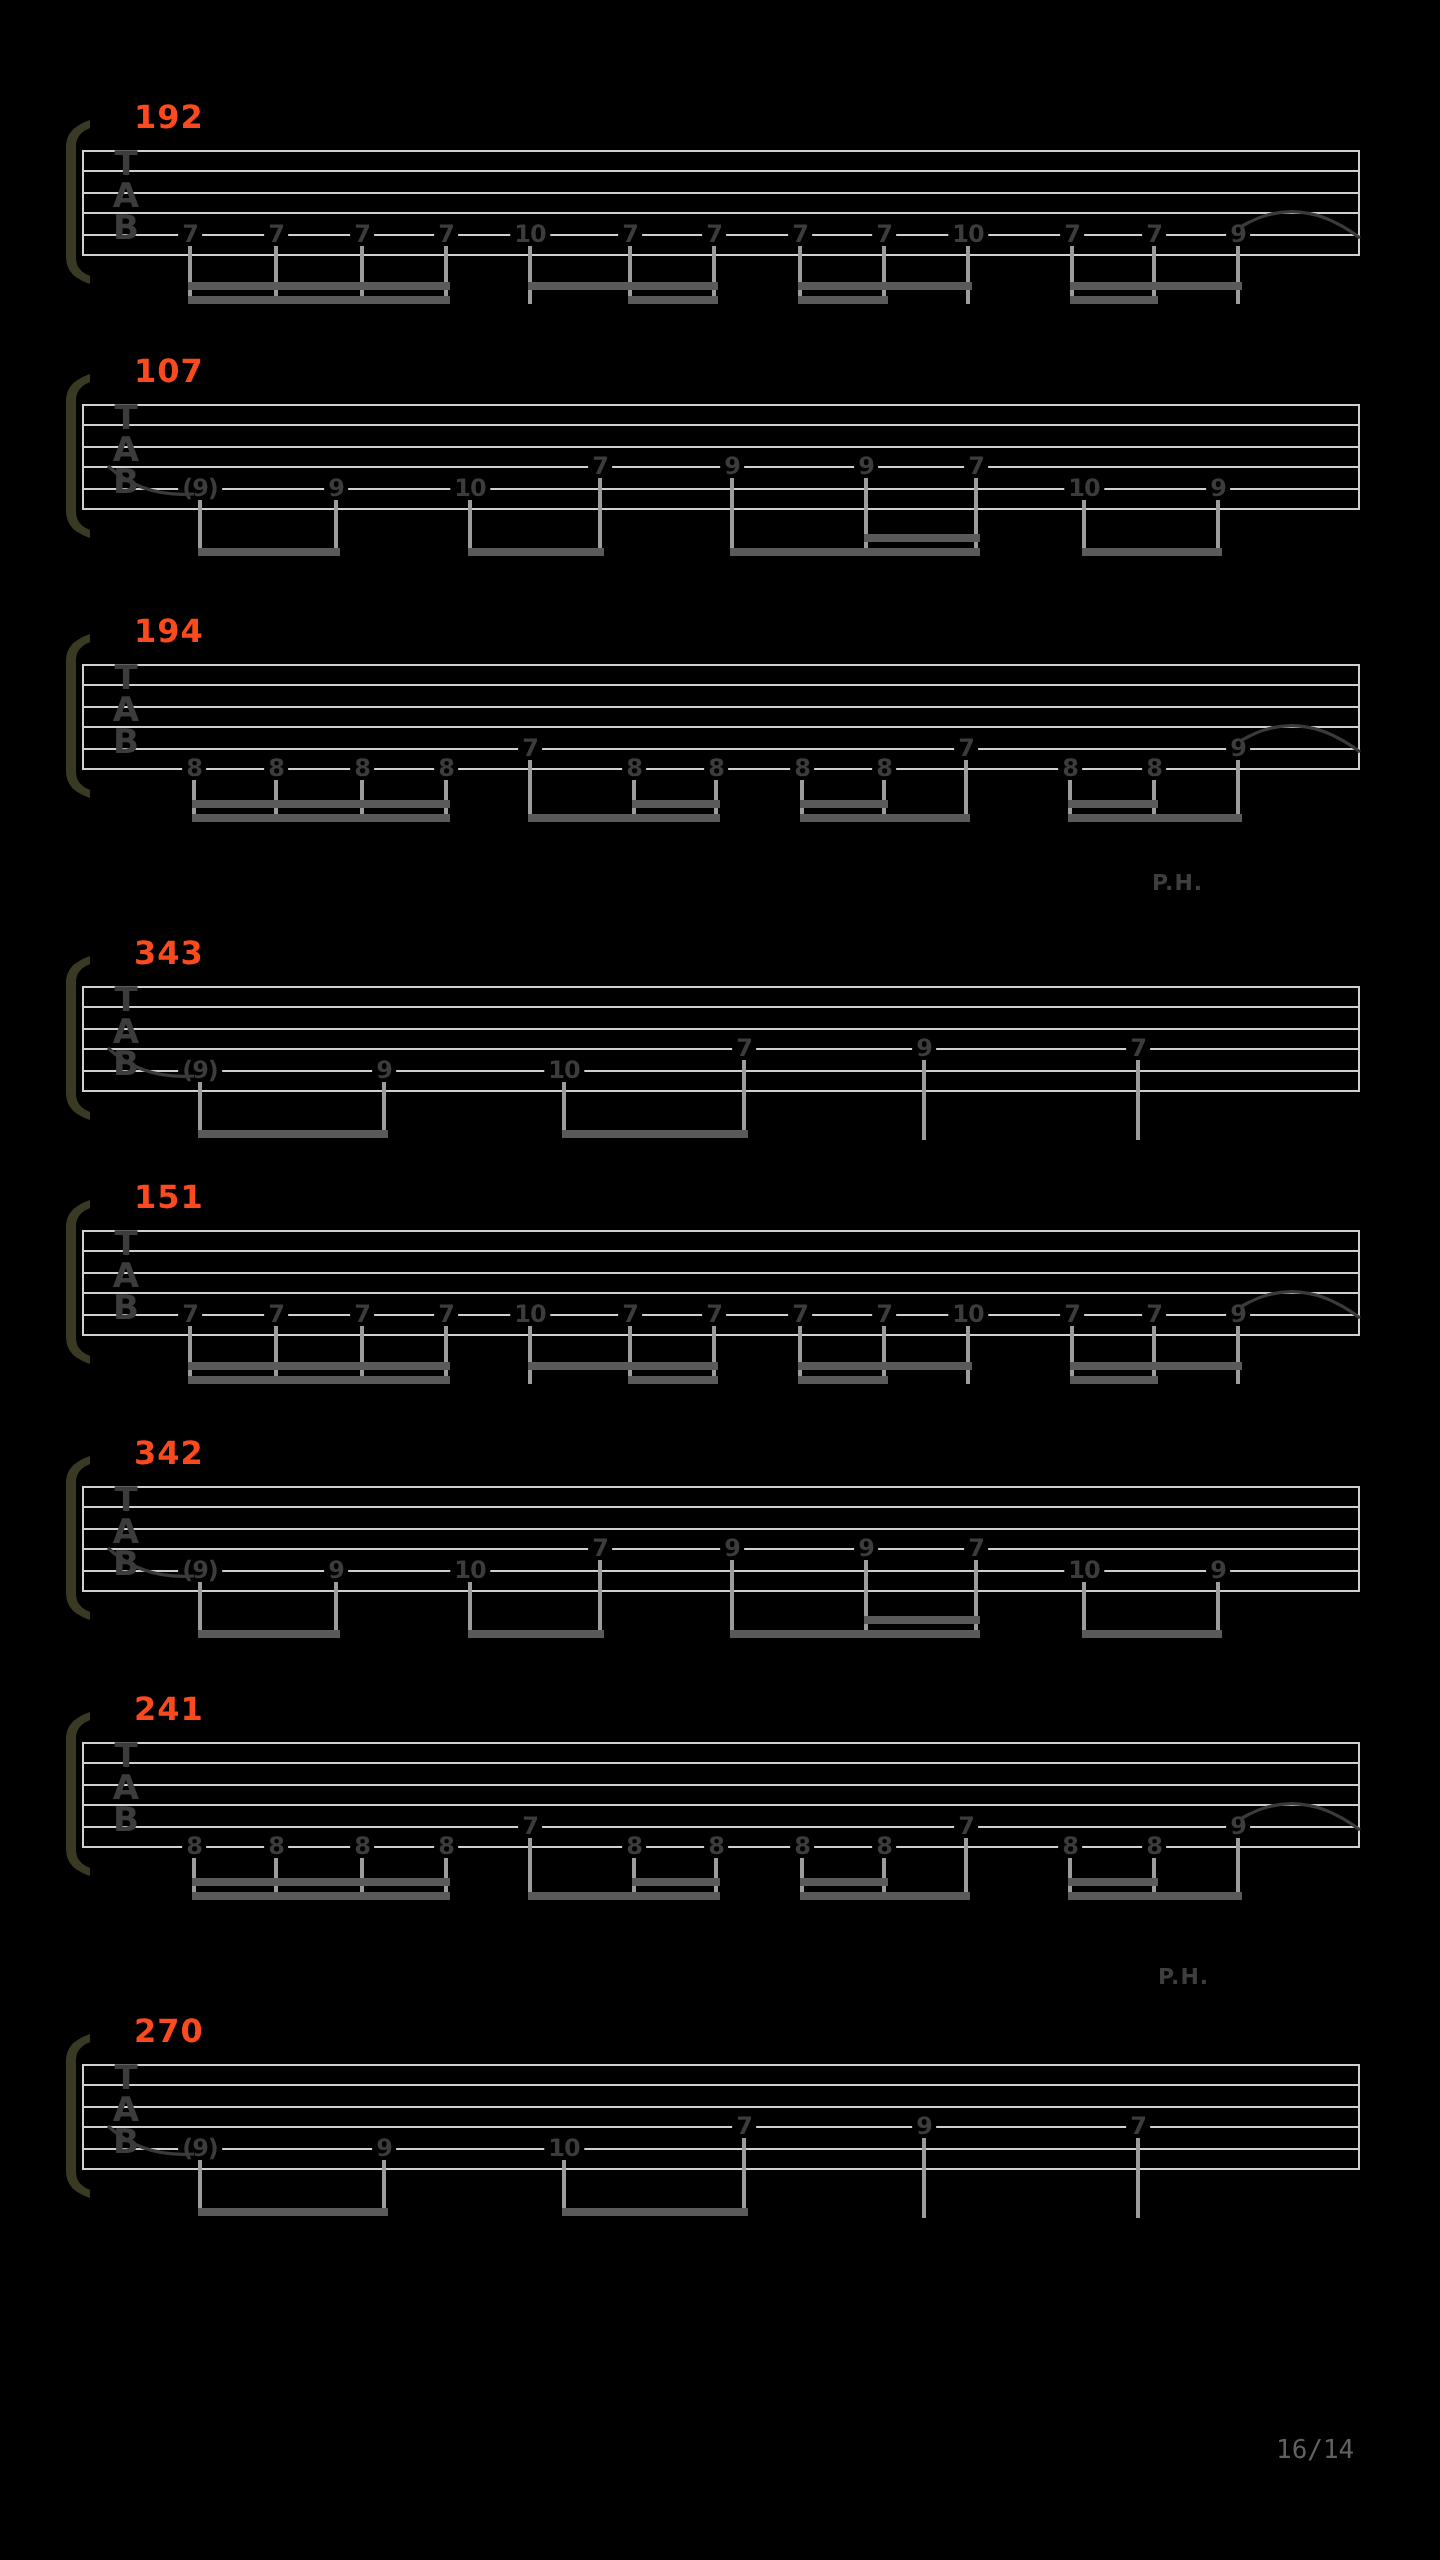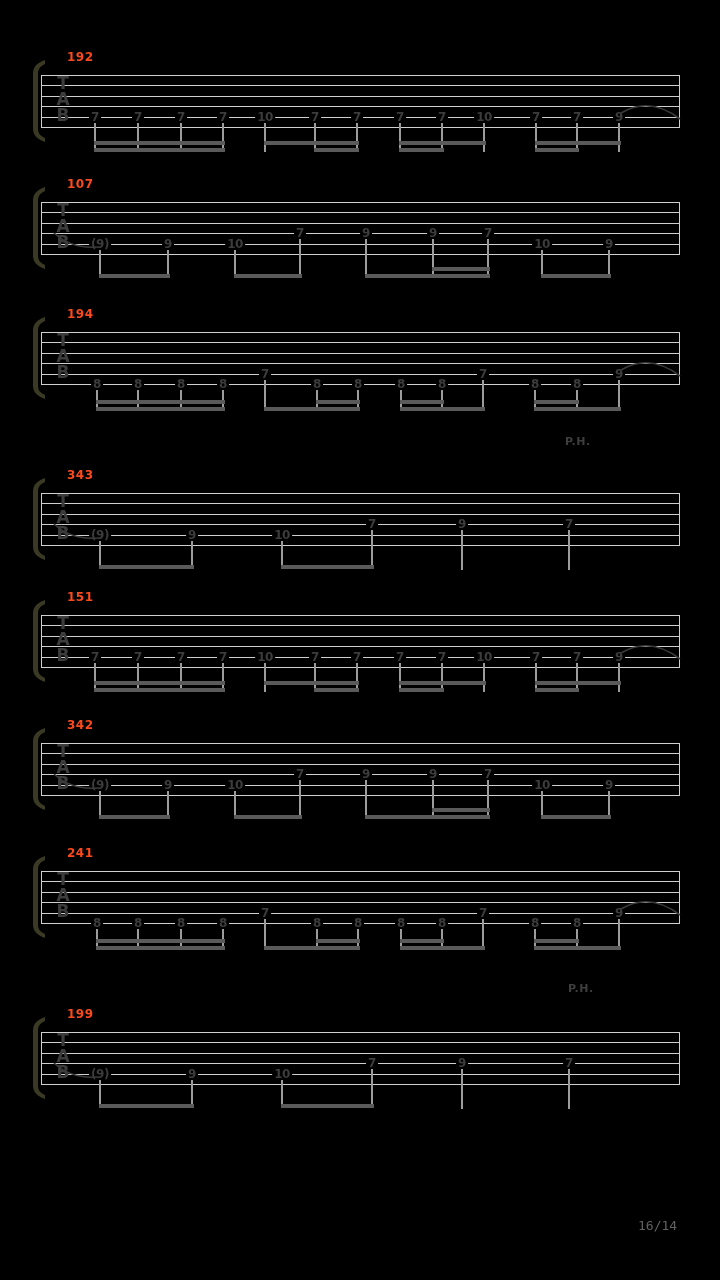--- a/index.html
+++ b/index.html
@@ -5,25 +5,25 @@
   html,body{margin:0;padding:0;background:#000;}
   .page{position:relative;width:720px;height:1280px;overflow:hidden;
         background:var(--bg,#000);font-family:"DejaVu Sans",sans-serif;}
   .staff{position:absolute;left:0;width:720px;height:0;}
   .line{position:absolute;left:41px;width:639px;height:1px;background:var(--line);}
   .barline{position:absolute;width:1px;background:var(--line);}
   .fret{position:absolute;transform:translate(-50%,-50%);font-size:12px;font-weight:bold;
         color:var(--fret);background:var(--bg);padding:0 2px;line-height:1;letter-spacing:-0.5px;white-space:nowrap;}
   .stem{position:absolute;width:2px;background:var(--stem);}
   .beam{position:absolute;height:4px;background:var(--beam);}
-  .mnum{position:absolute;left:67px;top:-24px;font-size:12px;font-weight:bold;
+  .mnum{position:absolute;left:67px;top:-24px;font-size:16px;font-weight:bold;
         color:var(--accent);line-height:1;letter-spacing:0.5px;}
   .clef{position:absolute;left:63px;transform:translate(-50%,-50%);font-size:17px;
         font-weight:bold;color:var(--clef);line-height:1;}
-  .ann{position:absolute;font-size:11px;font-weight:bold;color:var(--ann);line-height:1;letter-spacing:0.5px;}
+  .ann{position:absolute;font-size:11px;font-weight:bold;color:var(--ann);line-height:1;letter-spacing:0.5px;margin-left:11px;}
   .pageno{position:absolute;left:638px;top:1219px;font-size:13px;color:var(--pageno);
           font-family:"DejaVu Sans Mono",monospace;line-height:1;}
   svg.tie,svg.bracket{position:absolute;overflow:visible;}
 </style>
 </head>
 <body>
 
 <div class="page" style="--bg: #000000; --line: #cfcfcf; --fret: #3c3c3c; --stem: #9c9c9c; --beam: #5a5a5a; --accent: #fb4a1d; --clef: #3c3c3c; --ann: #3e3e3e; --pageno: #616161;">
   <div>
       <div class="staff" style="top: 75px;">
@@ -358,21 +358,21 @@
         <div class="fret" style="left: 483px; top: 41.6px;">7</div>
         <div class="fret" style="left: 535px; top: 52px;">8</div>
         <div class="fret" style="left: 577px; top: 52px;">8</div>
         <div class="fret" style="left: 619px; top: 41.6px;">9</div>
         <svg class="tie" viewBox="0 0 64 28" style="left: 618px; top: 20px; width: 64px; height: 28px;">
           <path d="M3,18 Q32,1 62,24" stroke="#3a3a3a" stroke-width="1.6" fill="none"></path>
         </svg>
         <div class="ann" style="left: 568px; top: 112px;">P.H.</div>
       </div>
       <div class="staff" style="top: 1032px;">
-        <div class="mnum">199</div>
+        <div class="mnum">270</div>
         <svg class="bracket" viewBox="0 0 18 88" style="left: 29px; top: -17px; width: 18px; height: 88px;">
           <path d="M16,2 C5,6 4,11 4,17 L4,69 C4,75 5,80 16,84 L16,80 C9,77 9,73 9,69 L9,17 C9,13 9,9 16,6 Z" fill="#3a3a24"></path>
         </svg>
         <div class="line" style="top: 0px;"></div>
         <div class="line" style="top: 10.4px;"></div>
         <div class="line" style="top: 20.8px;"></div>
         <div class="line" style="top: 31.2px;"></div>
         <div class="line" style="top: 41.6px;"></div>
         <div class="line" style="top: 52px;"></div>
         <div class="barline" style="left: 41px; top: 0px; width: 1px; height: 53px;"></div>

